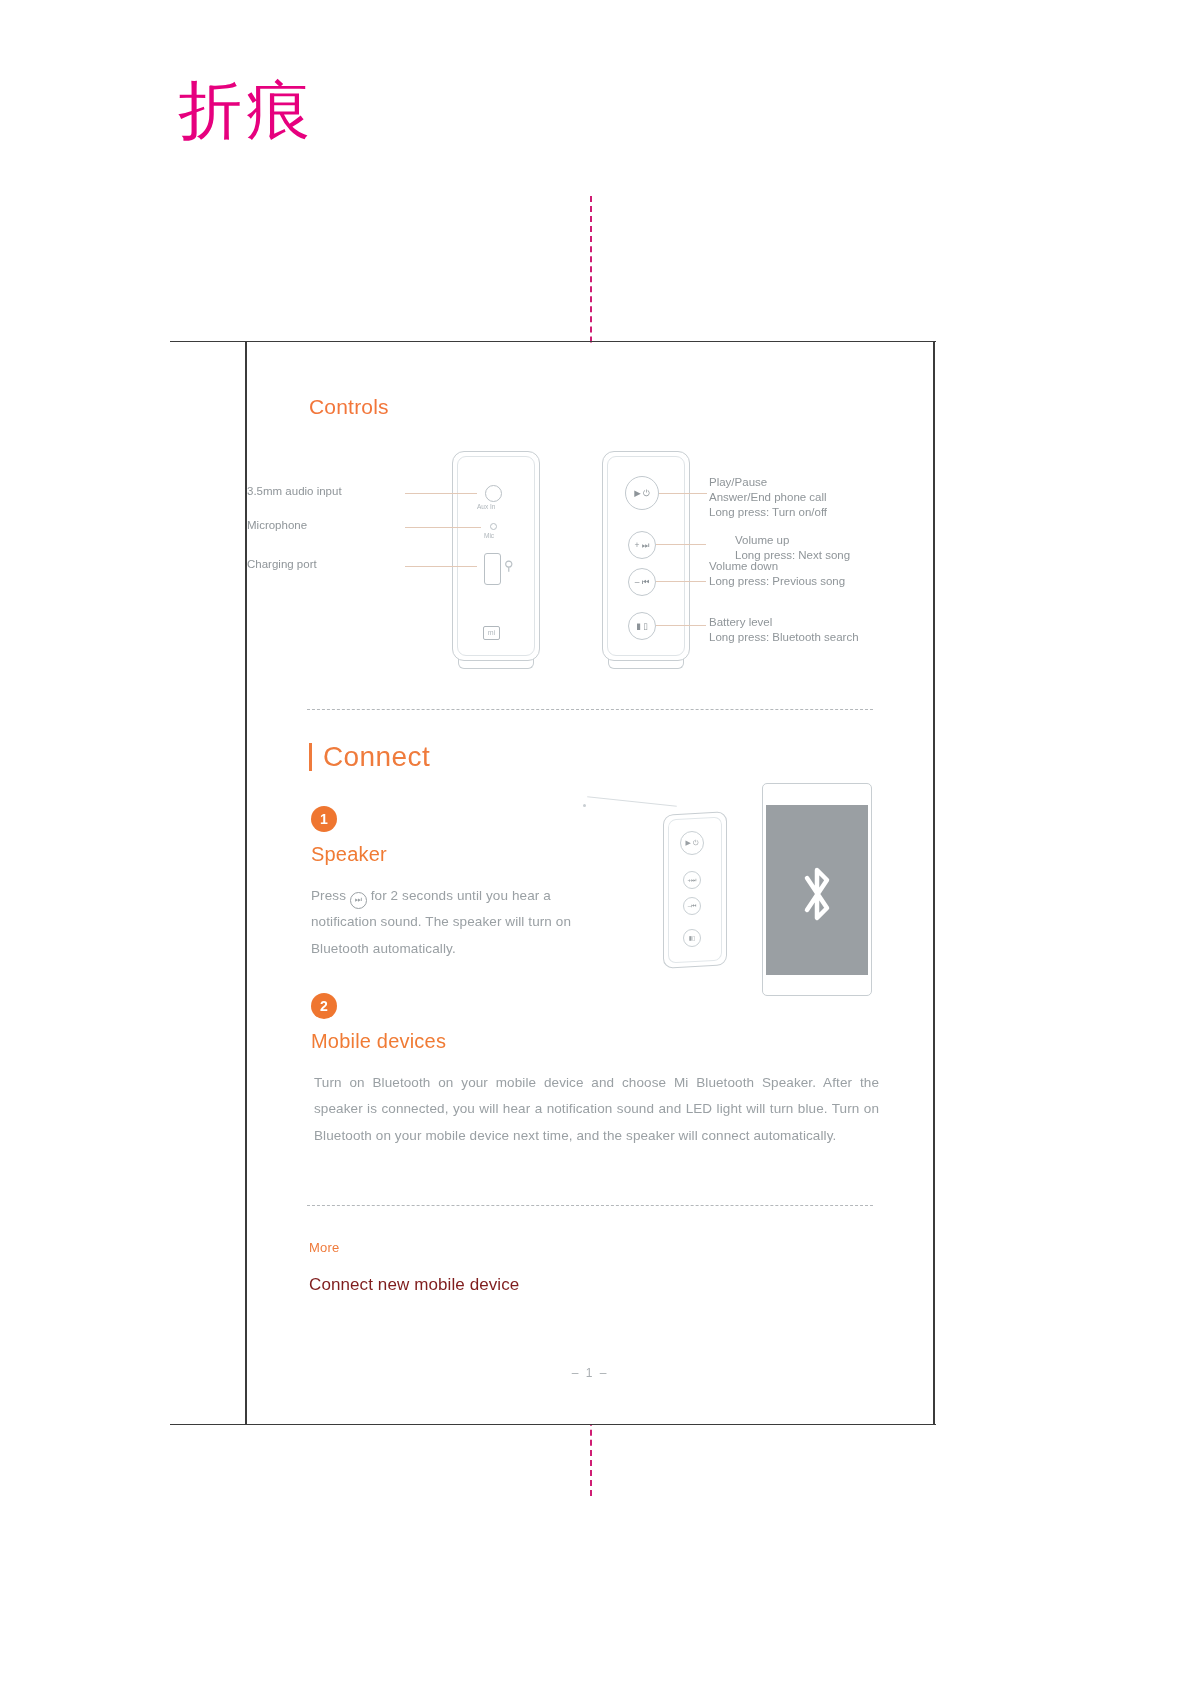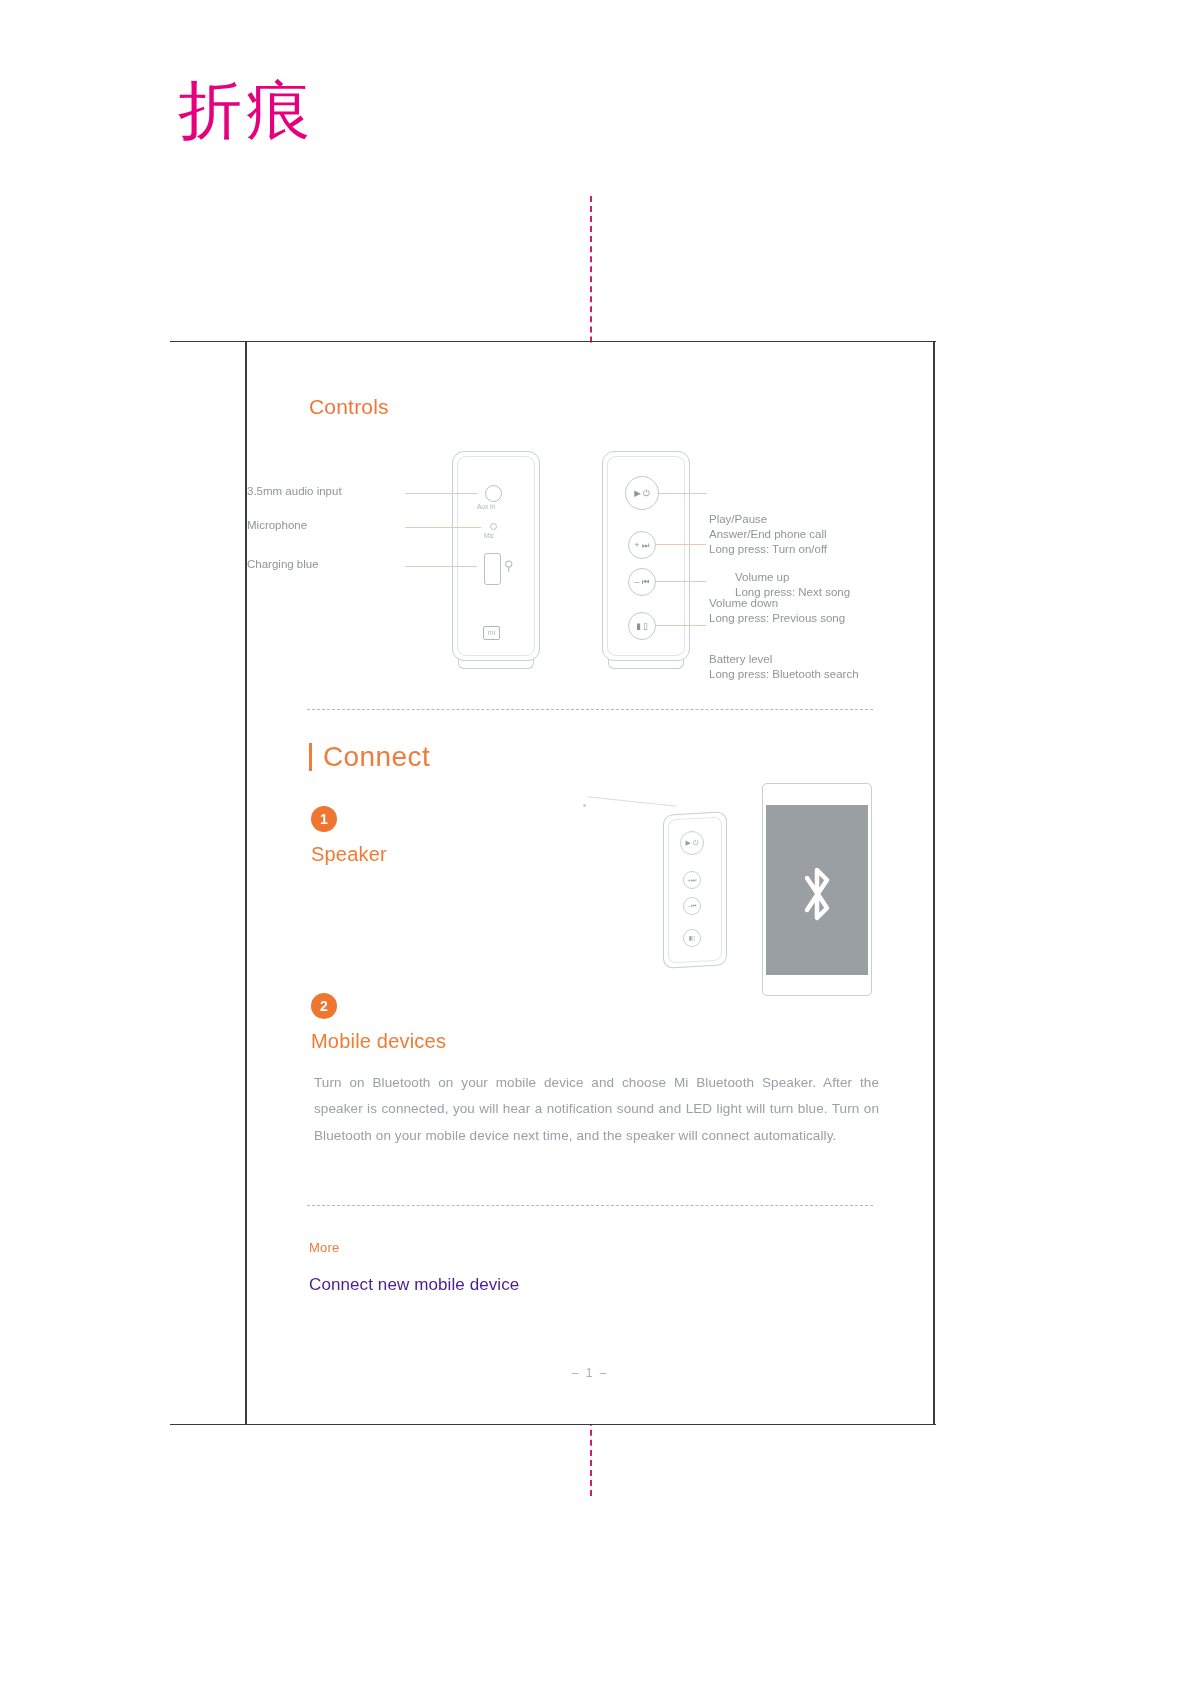--- a/index.html
+++ b/index.html
@@ -200,21 +200,20 @@
   #btn-vup  { left: 381px; top: 88px; width: 26px; height: 26px; line-height: 26px; }
   #btn-vdn  { left: 381px; top: 125px; width: 26px; height: 26px; line-height: 26px; }
   #btn-batt { left: 381px; top: 169px; width: 26px; height: 26px; line-height: 26px; }
 
   .callout-right {
     position: absolute;
     color: #8f9599;
     font-size: 11.5px;
     line-height: 1.32;
     white-space: nowrap;
-    margin-top: 37px;
   }
   #co-play { left: 462px; top: 32px; }
   #co-vup  { left: 488px; top: 90px; }
   #co-vdn  { left: 462px; top: 116px; }
   #co-batt { left: 462px; top: 172px; }
 
   #ld-play { left: 412px; top: 50px; width: 48px; }
   #ld-vup  { left: 409px; top: 101px; width: 50px; }
   #ld-vdn  { left: 409px; top: 138px; width: 50px; }
   #ld-batt { left: 409px; top: 182px; width: 50px; }
@@ -369,21 +368,21 @@
   #more-title {
     position: absolute;
     left: 62px; top: 897px;
     font-size: 13px;
     color: #ef7b3c;
   }
   #more-sub {
     position: absolute;
     left: 62px; top: 932px;
     font-size: 17px;
-    color: #4c1d95;
+    color: #7f1d1d;
     letter-spacing: .1px;
   }
   #more-body {
     position: absolute;
     left: 62px; top: 962px; width: 566px;
     color: #9aa0a4;
     font-size: 12.5px;
     line-height: 1.6;
     text-align: justify;
   }
@@ -423,21 +422,21 @@
     <div id="port-aux"></div>
     <div id="lbl-aux">Aux In</div>
     <div id="port-mic"></div>
     <div id="lbl-mic">Mic</div>
     <div id="port-usb"></div>
     <div id="icon-usb">⚲</div>
     <div id="mi-logo">mi</div>
 
     <div class="callout-left" id="co-aux">3.5mm audio input</div>
     <div class="callout-left" id="co-mic">Microphone</div>
-    <div class="callout-left" id="co-chg">Charging blue</div>
+    <div class="callout-left" id="co-chg">Charging port</div>
     <div class="lead-line" id="ld-aux"></div>
     <div class="lead-line" id="ld-mic"></div>
     <div class="lead-line" id="ld-chg"></div>
 
     <div class="spk" id="spk-right"></div>
     <div class="spk-inner" id="spk-right-inner"></div>
     <div class="spk-base" id="base-right"></div>
 
     <div class="btn-circ" id="btn-play">▶ ⏻</div>
     <div class="btn-circ" id="btn-vup">+ ⏭</div>
@@ -468,20 +467,23 @@
     </div>
   </div>
 
   <div class="divider" id="div-1"></div>
 
   <div id="connect-bar"></div>
   <div id="connect-title" style="padding-left:14px">Connect</div>
 
   <div class="step-badge" id="badge-1">1</div>
   <div class="sec-title" id="step1-title">Speaker</div>
+  <div class="body-text" id="step1-body">
+    <span>Press </span><span class="inline-icon">⏭</span><span> for 2 seconds until you hear a notification sound. The speaker will turn on Bluetooth automatically.</span>
+  </div>
 
   <div id="step1-illustration">
     <div id="ill-dot"></div>
     <div id="ill-lead"></div>
     <div id="ill-speaker"></div>
     <div id="ill-speaker-inner"></div>
     <div class="ill-btn" id="ill-b1">▶ ⏻</div>
     <div class="ill-btn" id="ill-b2">+⏭</div>
     <div class="ill-btn" id="ill-b3">–⏮</div>
     <div class="ill-btn" id="ill-b4">▮▯</div>

